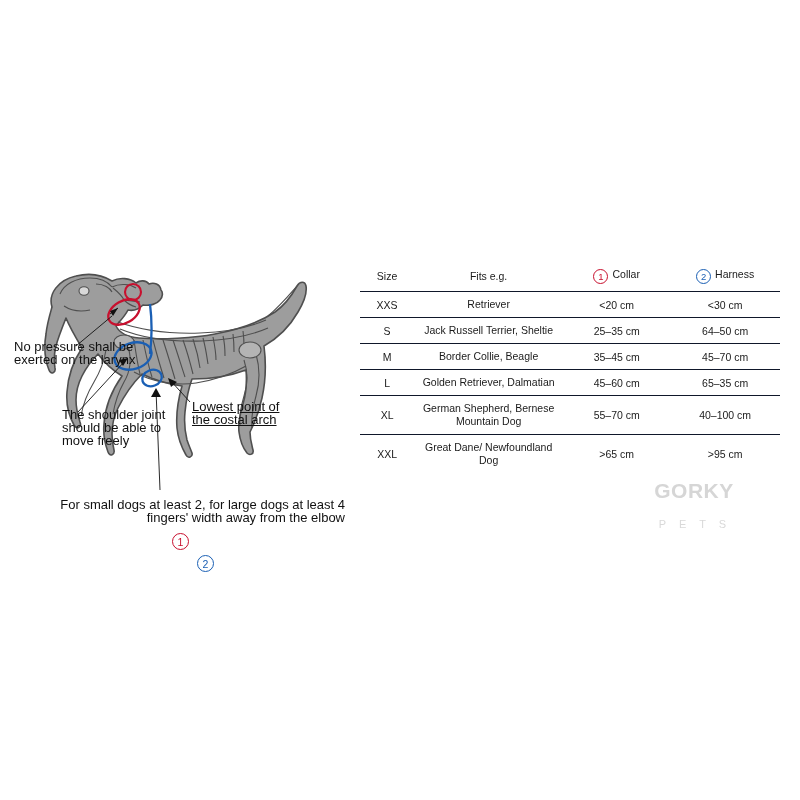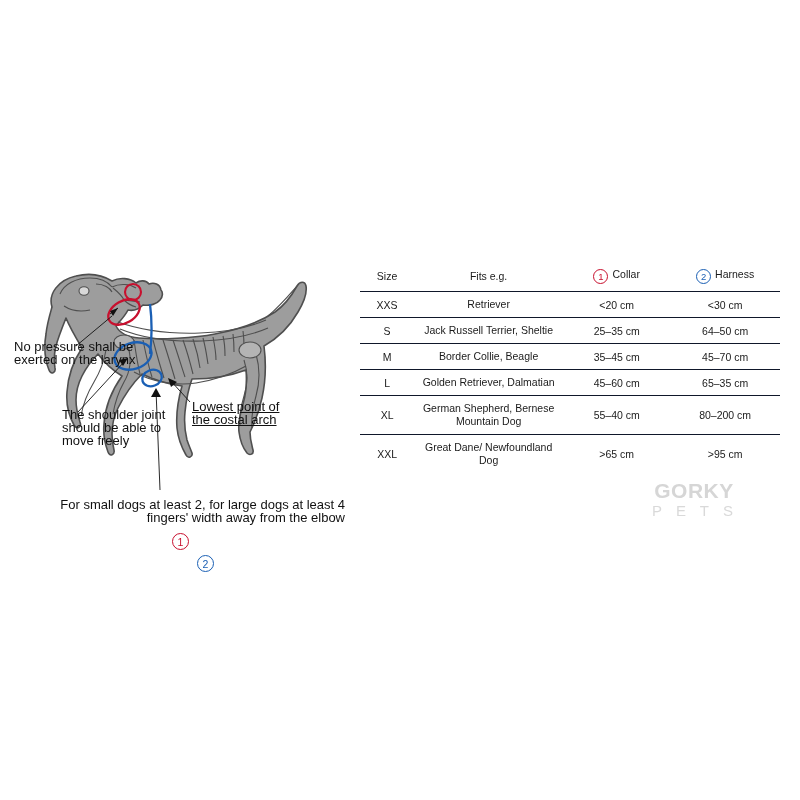--- a/index.html
+++ b/index.html
@@ -121,24 +121,25 @@
     pointer-events: none;
   }
   #wm-main {
     font-size: 21px;
     font-weight: bold;
     color: #d6d6d6;
     letter-spacing: 0.5px;
     line-height: 22px;
   }
   #wm-sub {
-    font-size: 15px;
+    font-size: 11px;
     color: #d9d9d9;
     letter-spacing: 5px;
     margin-left: 2px;
+    margin-top: 16px;
   }
 </style>
 </head>
 <body>
 
 <div id="root">
 
   <div id="illustration">
     <svg id="dog-svg" width="355" height="300" viewBox="0 0 355 300">
       <g>
@@ -302,22 +303,22 @@
         </tr>
         <tr>
           <td>L</td>
           <td class="cell-two-line">Golden Retriever, Dalmatian</td>
           <td>45–60 cm</td>
           <td>65–35 cm</td>
         </tr>
         <tr>
           <td>XL</td>
           <td class="cell-two-line">German Shepherd, Bernese Mountain Dog</td>
-          <td>55–40 cm</td>
-          <td>80–200 cm</td>
+          <td>55–70 cm</td>
+          <td>40–100 cm</td>
         </tr>
         <tr>
           <td>XXL</td>
           <td class="cell-two-line">Great Dane/ Newfoundland Dog</td>
           <td>&gt;65 cm</td>
           <td>&gt;95 cm</td>
         </tr>
       </tbody>
     </table>
   </div>

